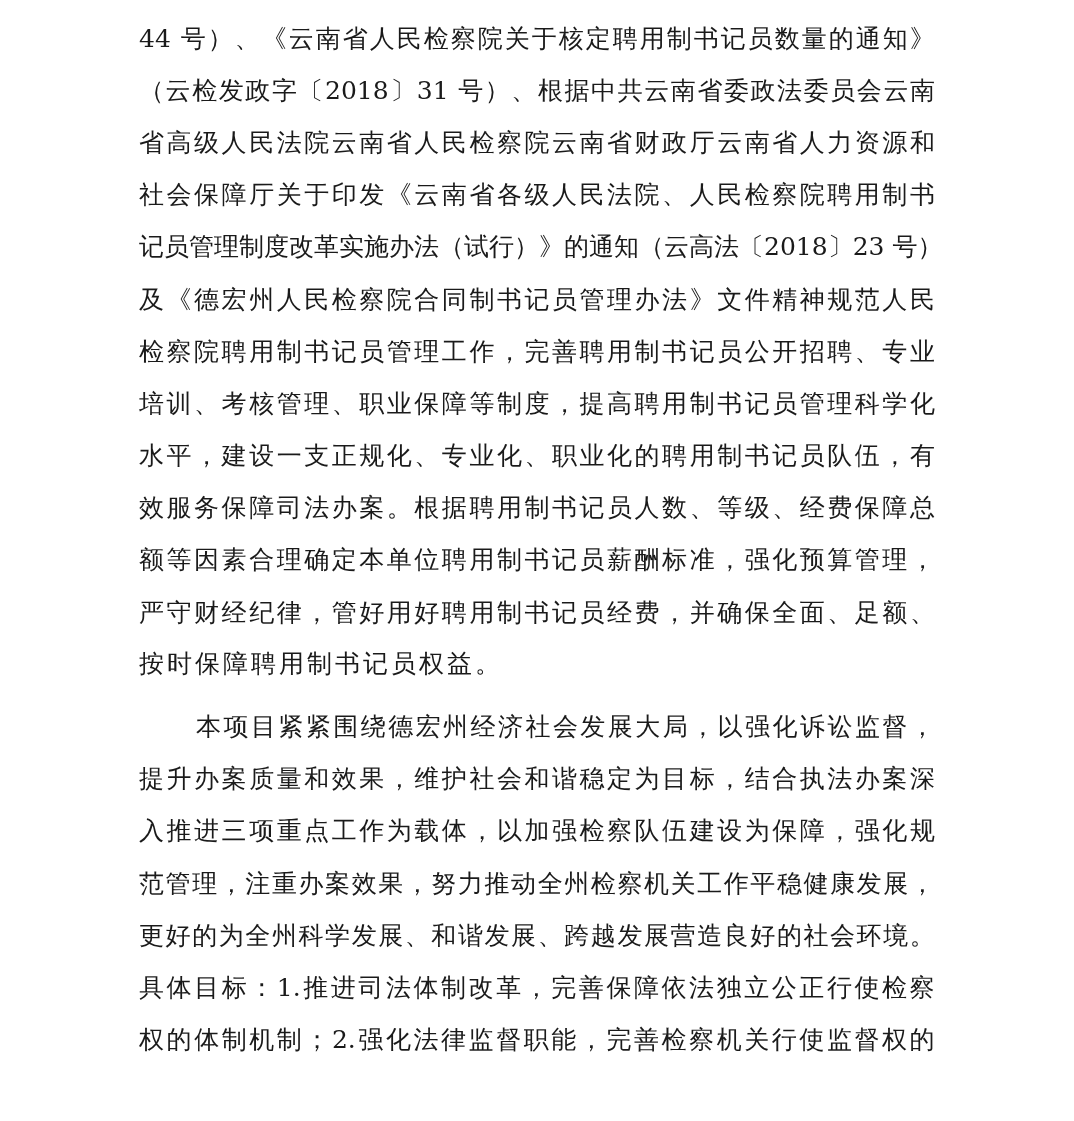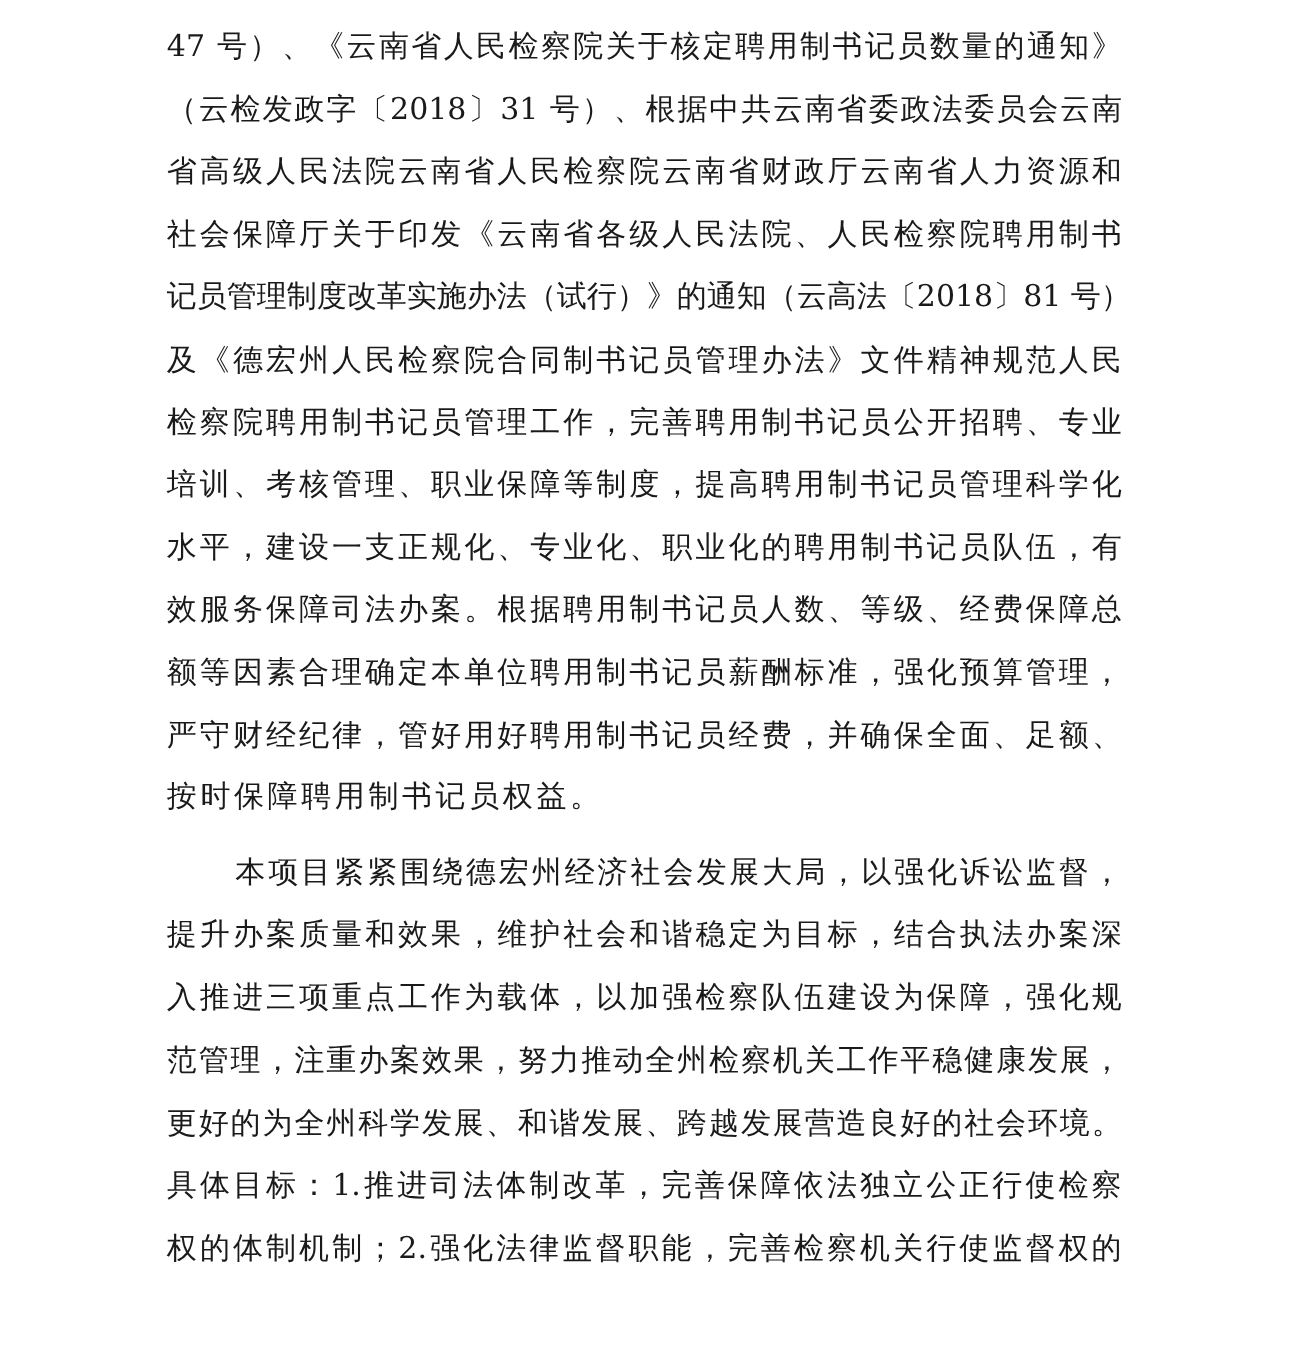--- a/index.html
+++ b/index.html
@@ -47,21 +47,21 @@
   }
   .line.indent { padding-left: 57px; }
   .line.gap { margin-top: 10px; }
 </style>
 </head>
 <body>
 
 <div class="page">
   <div class="doc-body">
     <div class="line jf">
-        <span>47 </span>
+        <span>44 </span>
         <span>号</span>
         <span>）</span>
         <span>、</span>
         <span>《</span>
         <span>云</span>
         <span>南</span>
         <span>省</span>
         <span>人</span>
         <span>民</span>
         <span>检</span>
@@ -197,21 +197,21 @@
         <span>的</span>
         <span>通</span>
         <span>知</span>
         <span>（</span>
         <span>云</span>
         <span>高</span>
         <span>法</span>
         <span>〔</span>
         <span>2018</span>
         <span>〕</span>
-        <span>81 </span>
+        <span>23 </span>
         <span>号</span>
         <span>）</span>
       </div>
     <div class="line jf">
         <span>及</span>
         <span>《</span>
         <span>德</span>
         <span>宏</span>
         <span>州</span>
         <span>人</span>

